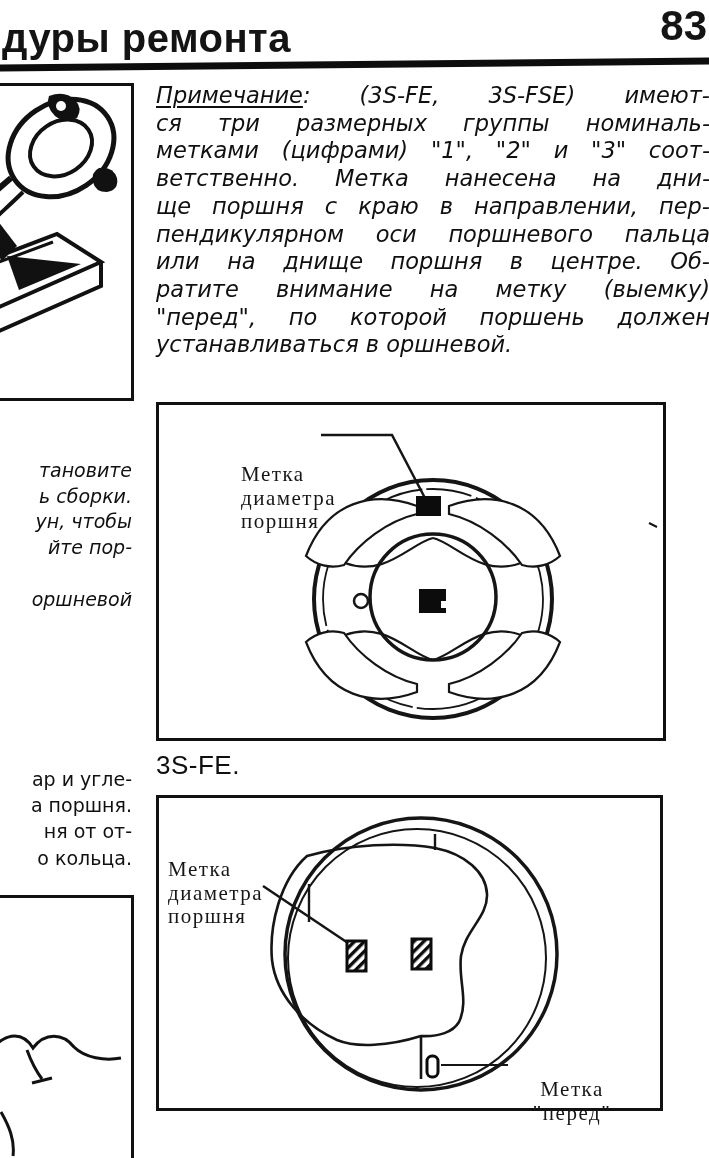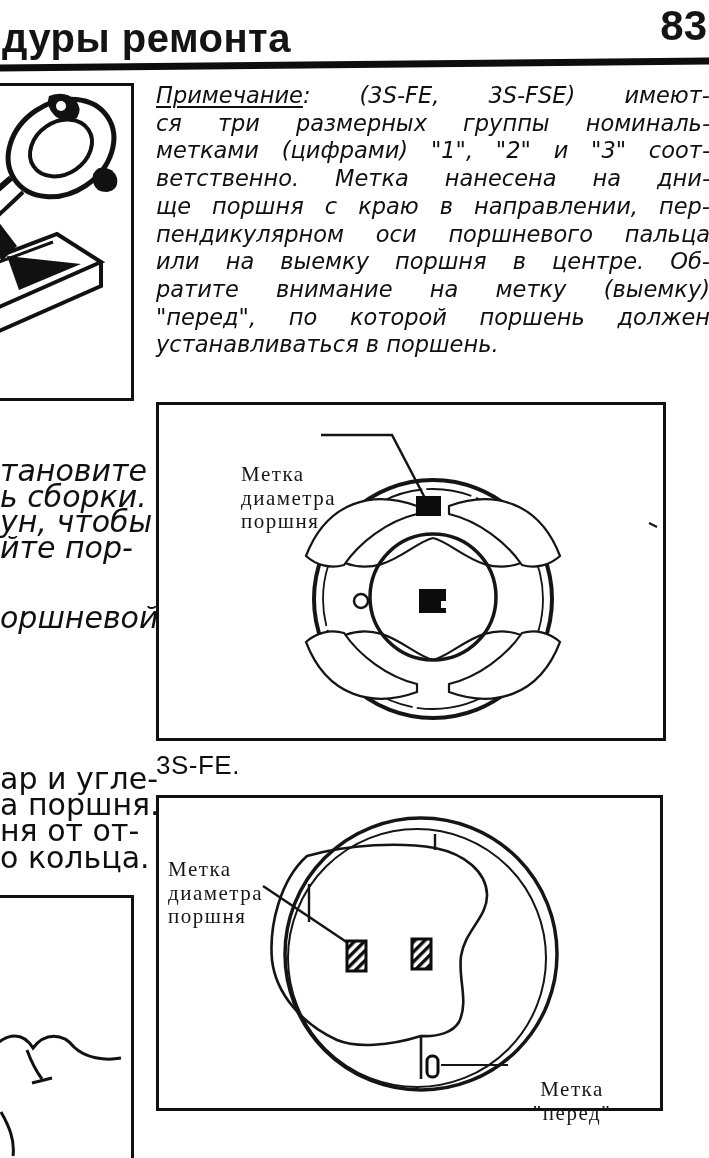--- a/index.html
+++ b/index.html
@@ -33,26 +33,26 @@
     font-family:"DejaVu Sans",sans-serif;
     font-style:italic;font-size:22.5px;line-height:27.7px;
     color:#101010;
   }
   .note-line{white-space:nowrap;}
   .just{text-align:justify;text-align-last:justify;white-space:normal;}
   .u{text-decoration:underline;text-underline-offset:3px;}
   
   .frag{
     position:absolute;left:0;width:132px;
-    text-align:center;white-space:nowrap;
+    text-align:right;white-space:nowrap;
     font-family:"DejaVu Sans",sans-serif;
-    font-size:30px;line-height:25.7px;color:#101010;
+    font-size:19px;line-height:25.7px;color:#101010;
   }
   .frag-top{top:458px;font-style:italic;}
-  .frag-top .gap{margin-top:44px;}
+  .frag-top .gap{margin-top:26px;}
   .frag-mid{top:766px;line-height:26.2px;}
   
   .figbox{
     position:absolute;border:3.5px solid #111;background:#fff;
   }
   .box-rod{left:-42px;top:83px;width:170px;height:312px;}
   .box-bottom{left:-42px;top:895px;width:170px;height:275px;border-bottom:none;}
   .frame-fe{left:156px;top:402px;width:504px;height:333px;}
   .frame-fse{left:156px;top:795px;width:501px;height:310px;}
   .figbox svg{position:absolute;left:0;top:0;}
@@ -104,24 +104,24 @@
     </svg>
   </div>
 
   <div class="note">
     <div class="note-line just"><span class="u">Примечание</span><span>: (3S-FE, 3S-FSE) имеют-</span></div>
     <div class="note-line just">ся три размерных группы номиналь-</div>
     <div class="note-line just">метками (цифрами) "1", "2" и "3" соот-</div>
     <div class="note-line just">ветственно. Метка нанесена на дни-</div>
     <div class="note-line just">ще поршня с краю в направлении, пер-</div>
     <div class="note-line just">пендикулярном оси поршневого пальца</div>
-    <div class="note-line just">или на выемку поршня в центре. Об-</div>
+    <div class="note-line just">или на днище поршня в центре. Об-</div>
     <div class="note-line just">ратите внимание на метку (выемку)</div>
     <div class="note-line just">"перед", по которой поршень должен</div>
-    <div class="note-line">устанавливаться в поршень.</div>
+    <div class="note-line">устанавливаться в оршневой.</div>
   </div>
 
   <div class="frag frag-top">
     <div>тановите</div>
     <div>ь сборки.</div>
     <div>ун, чтобы</div>
     <div>йте  пор-</div>
     <div class="gap">оршневой</div>
   </div>
 

